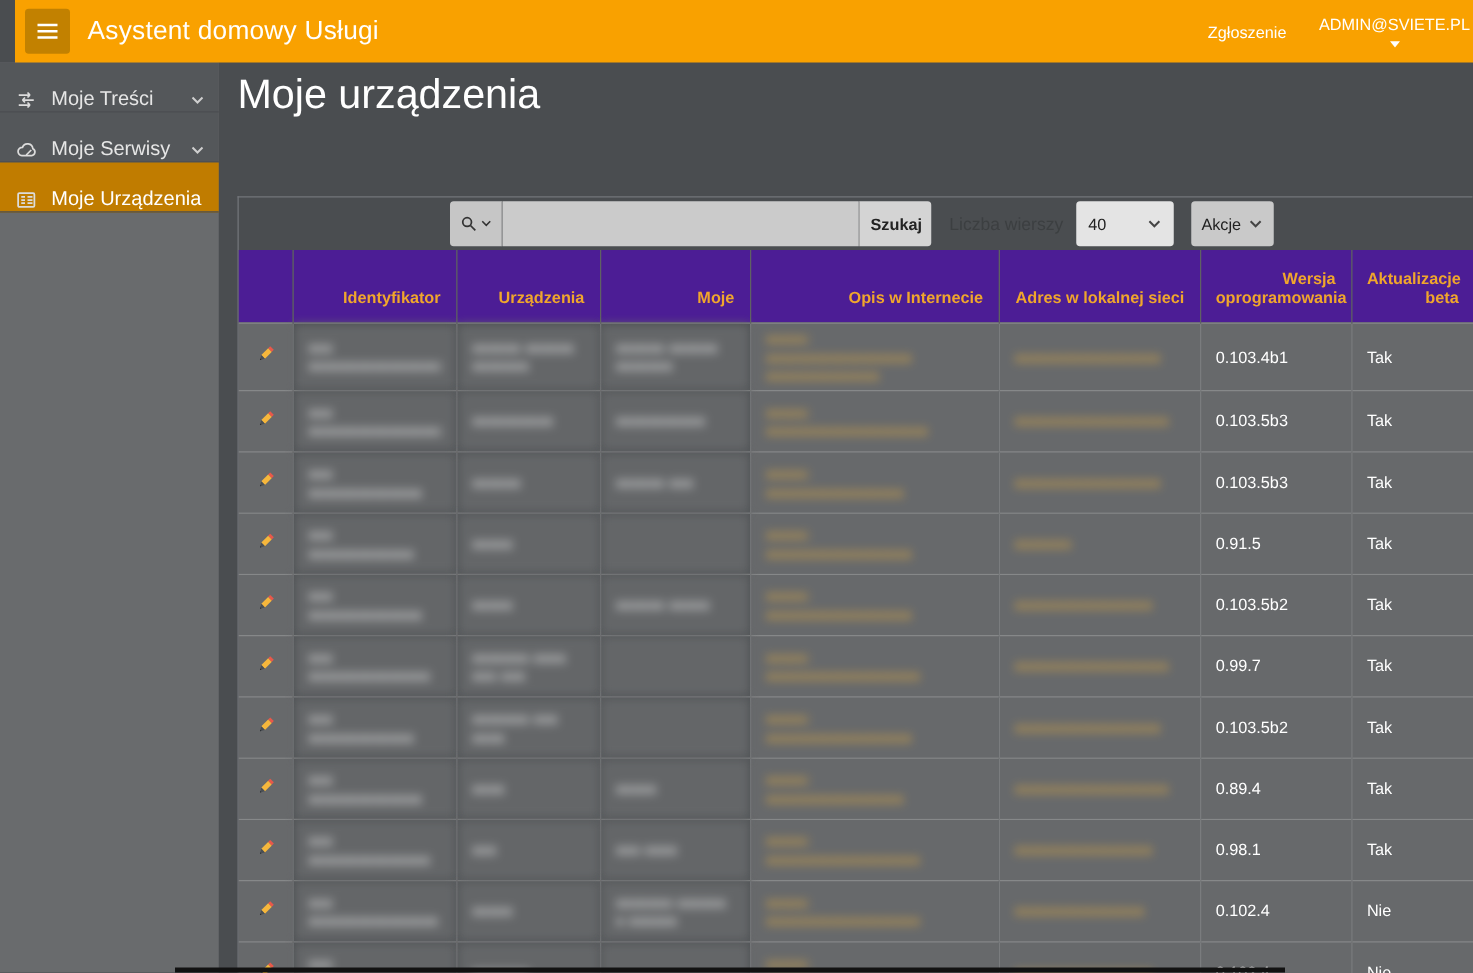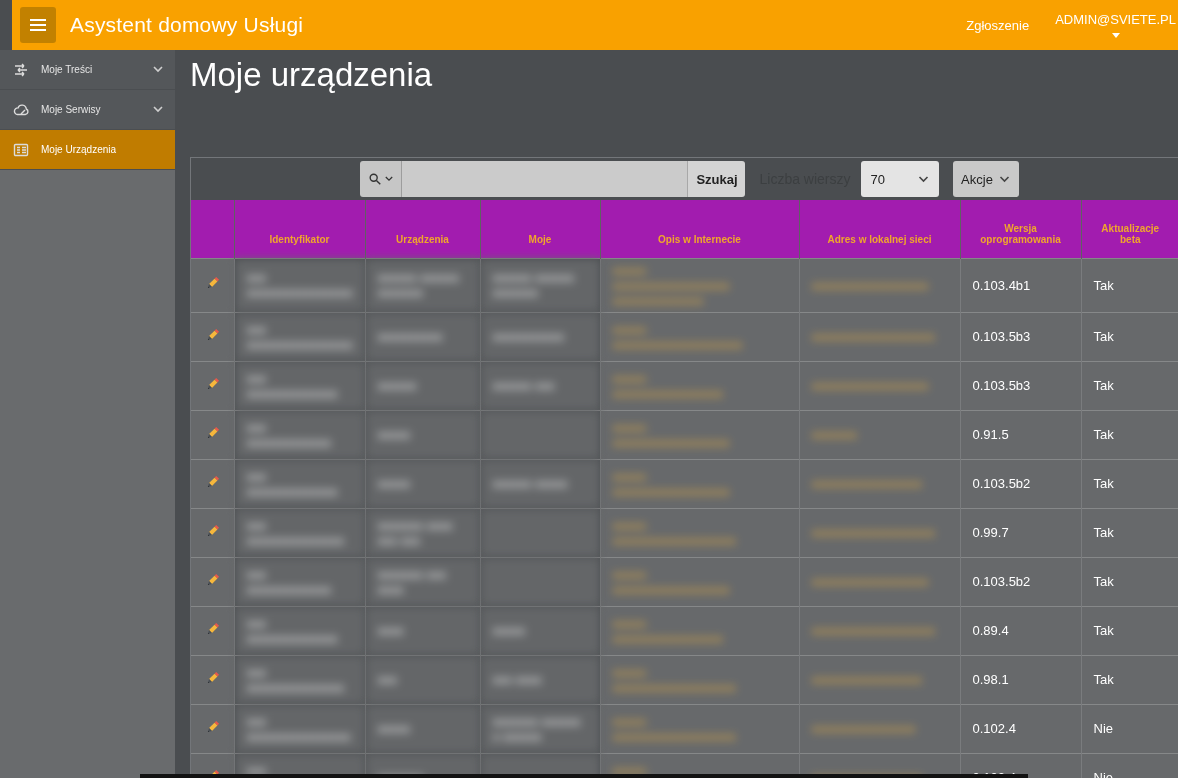--- a/index.html
+++ b/index.html
@@ -16,22 +16,22 @@
   .brand { color:#fff; font-size:21px; margin-left:14px; font-weight:400; letter-spacing:.2px; }
   .topbar-right { margin-left:auto; display:flex; align-items:center; gap:26px; padding-right:14px; }
   .top-link { color:#fff; font-size:13px; text-decoration:none; }
   .user-menu { color:#fff; font-size:13px; display:flex; align-items:center; gap:6px; cursor:pointer;flex-direction:column; }
   .caret-down { width:0; height:0; border-left:4px solid transparent;
                 border-right:4px solid transparent; border-top:5px solid #fff; }
 
   
   .sidebar { position:absolute; left:0; top:50px; width:175px; height:728px; background:#696b6d; }
   .side-menu { background:#54575a; }
-  .side-item { height:40px; display:flex; align-items:center; padding:0 12px; gap:11px;
-               color:#e6e6e6; font-size:10px; cursor:pointer; border-bottom:1px solid #4b4e51; }
+  .side-item { height:40px; display:flex; align-items:flex-end; padding:0 12px; gap:11px;
+               color:#e6e6e6; font-size:16px; cursor:pointer; border-bottom:1px solid #4b4e51; }
   .side-item .lbl { flex:1; }
   .side-item.active { background:#c07c00; color:#fff; }
   .side-icon { width:18px; height:18px; flex:0 0 18px; }
   .side-icon svg { width:18px; height:18px; stroke:#dcdcdc; fill:none; stroke-width:1.4; }
   .side-chev svg { width:10px; height:7px; stroke:#cfcfcf; fill:none; stroke-width:1.6; }
 
   
   .main { position:absolute; left:175px; top:50px; width:1003px; height:728px; }
   .crumbs { padding:16px 0 0 16px; font-size:13px; color:#cfd0d1; }
   .crumbs .sep { color:#8a8c8e; margin-left:6px; }
@@ -58,22 +58,22 @@
   .rows-select svg, .actions-btn svg { width:11px; height:7px; stroke:#444; fill:none; stroke-width:1.6; }
   .actions-btn { margin-left:14px; width:66px; height:36px; background:#c9c9c9; border:none;
                  border-radius:3px; display:flex; align-items:center; justify-content:center; gap:6px;
                  font-size:13px; color:#222; cursor:pointer; }
   .add-btn { margin-left:auto; margin-right:15px; height:33px; padding:0 14px; background:#f9a100;
              color:#fff; border:none; border-radius:2px; font-size:13px; font-weight:700; cursor:pointer; }
 
   
   table.devices { border-collapse:collapse; width:988px; table-layout:fixed;
                   font-size:13px; color:#fff; }
-  .devices thead th { height:58px; background:#a21caf; color:#f0a62c; font-size:10px; font-weight:700;
-                      text-align:center; vertical-align:bottom; padding:0 12px 13px 12px;
+  .devices thead th { height:58px; background:#4c1d95; color:#f0a62c; font-size:13px; font-weight:700;
+                      text-align:right; vertical-align:bottom; padding:0 12px 13px 12px;
                       border-left:1px solid #5f6163; }
   .devices thead th:first-child { border-left:none; }
   .devices tbody td { height:49px; background:#67696b; vertical-align:middle;
                       padding:4px 12px; border-top:1px solid #868889;
                       border-left:1px solid #7a7c7e; line-height:15px; }
   .devices tbody td:first-child { border-left:none; }
   .c-edit { text-align:center; padding:4px 2px !important; cursor:pointer; }
   .pencil svg { width:17px; height:17px; }
   .blur { filter:blur(4px); opacity:.92; }
   .l1 { }
@@ -164,21 +164,21 @@
             </svg>
           <svg viewBox="0 0 10 7" style="width:8px;height:6px">
               <polyline points="1,1 5,5 9,1"></polyline>
             </svg>
         </button>
         <input class="search-input" type="text" placeholder="" style="">
         <button class="go-btn">Szukaj</button>
       </div>
       <span class="rows-label">Liczba wierszy</span>
       <div class="rows-select">
-        <span>70</span>
+        <span>40</span>
         <svg viewBox="0 0 10 7">
             <polyline points="1,1 5,5 9,1"></polyline>
           </svg>
       </div>
       <button class="actions-btn">
         <span>Akcje</span>
         <svg viewBox="0 0 10 7">
             <polyline points="1,1 5,5 9,1"></polyline>
           </svg>
       </button>

